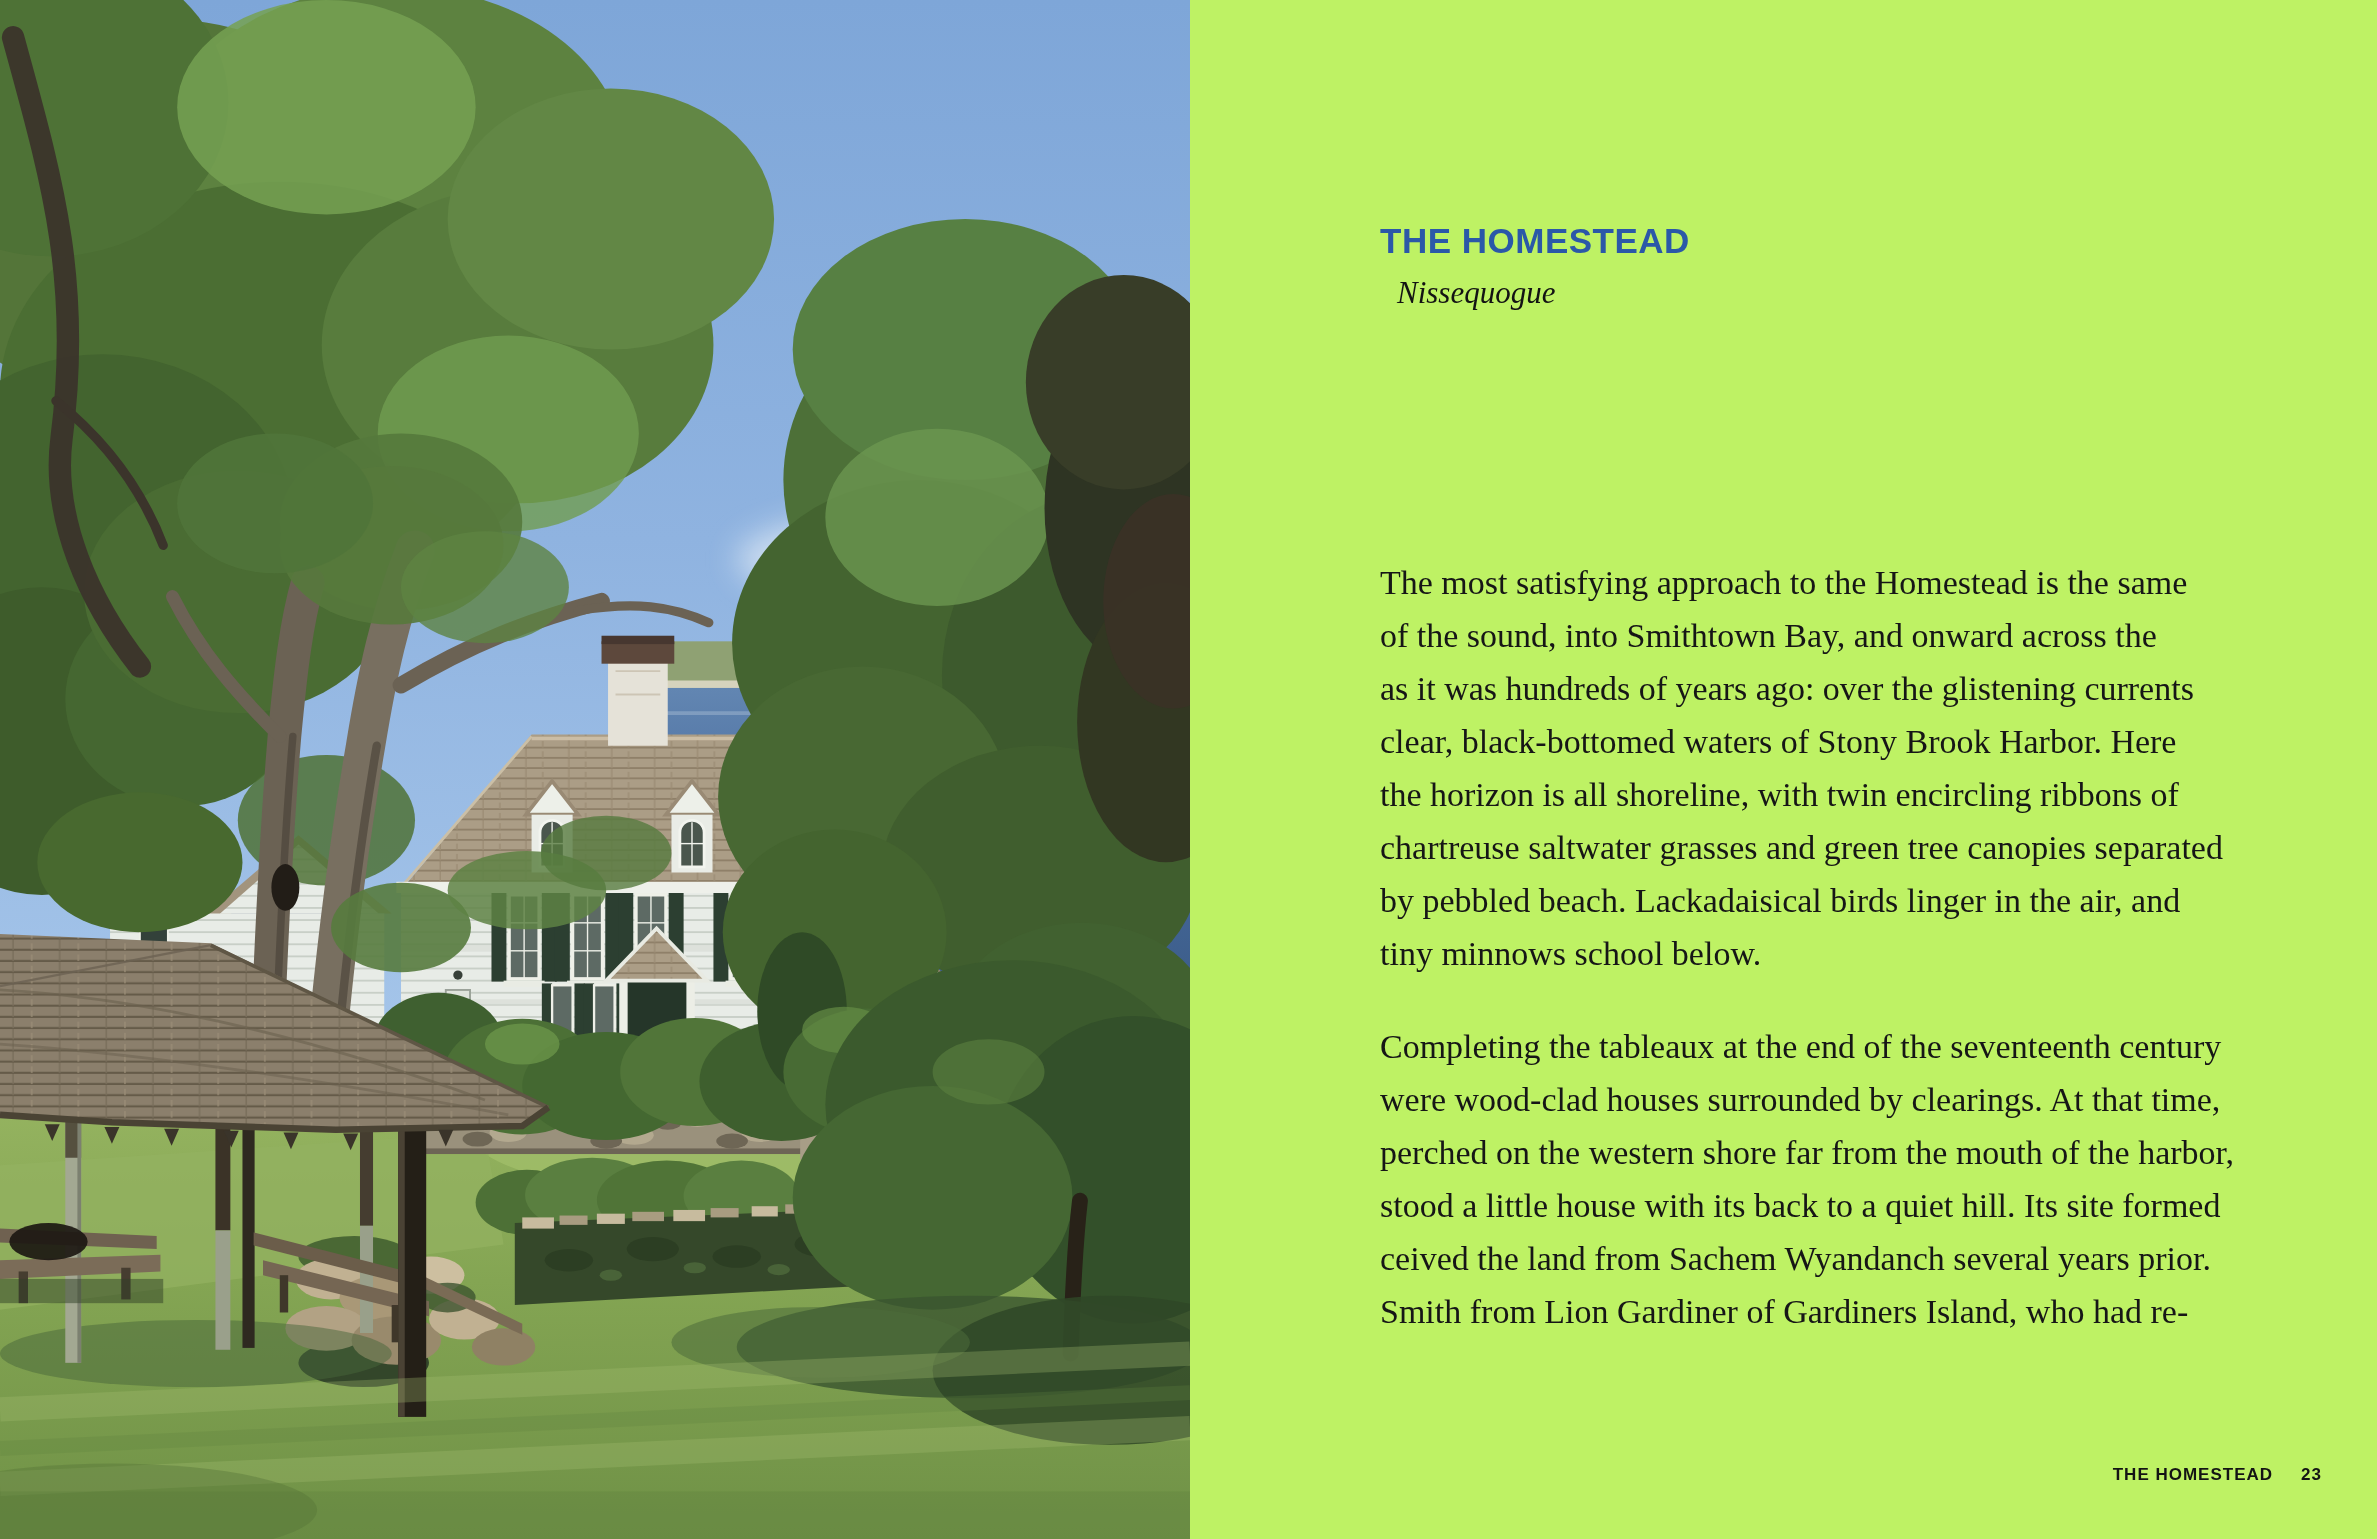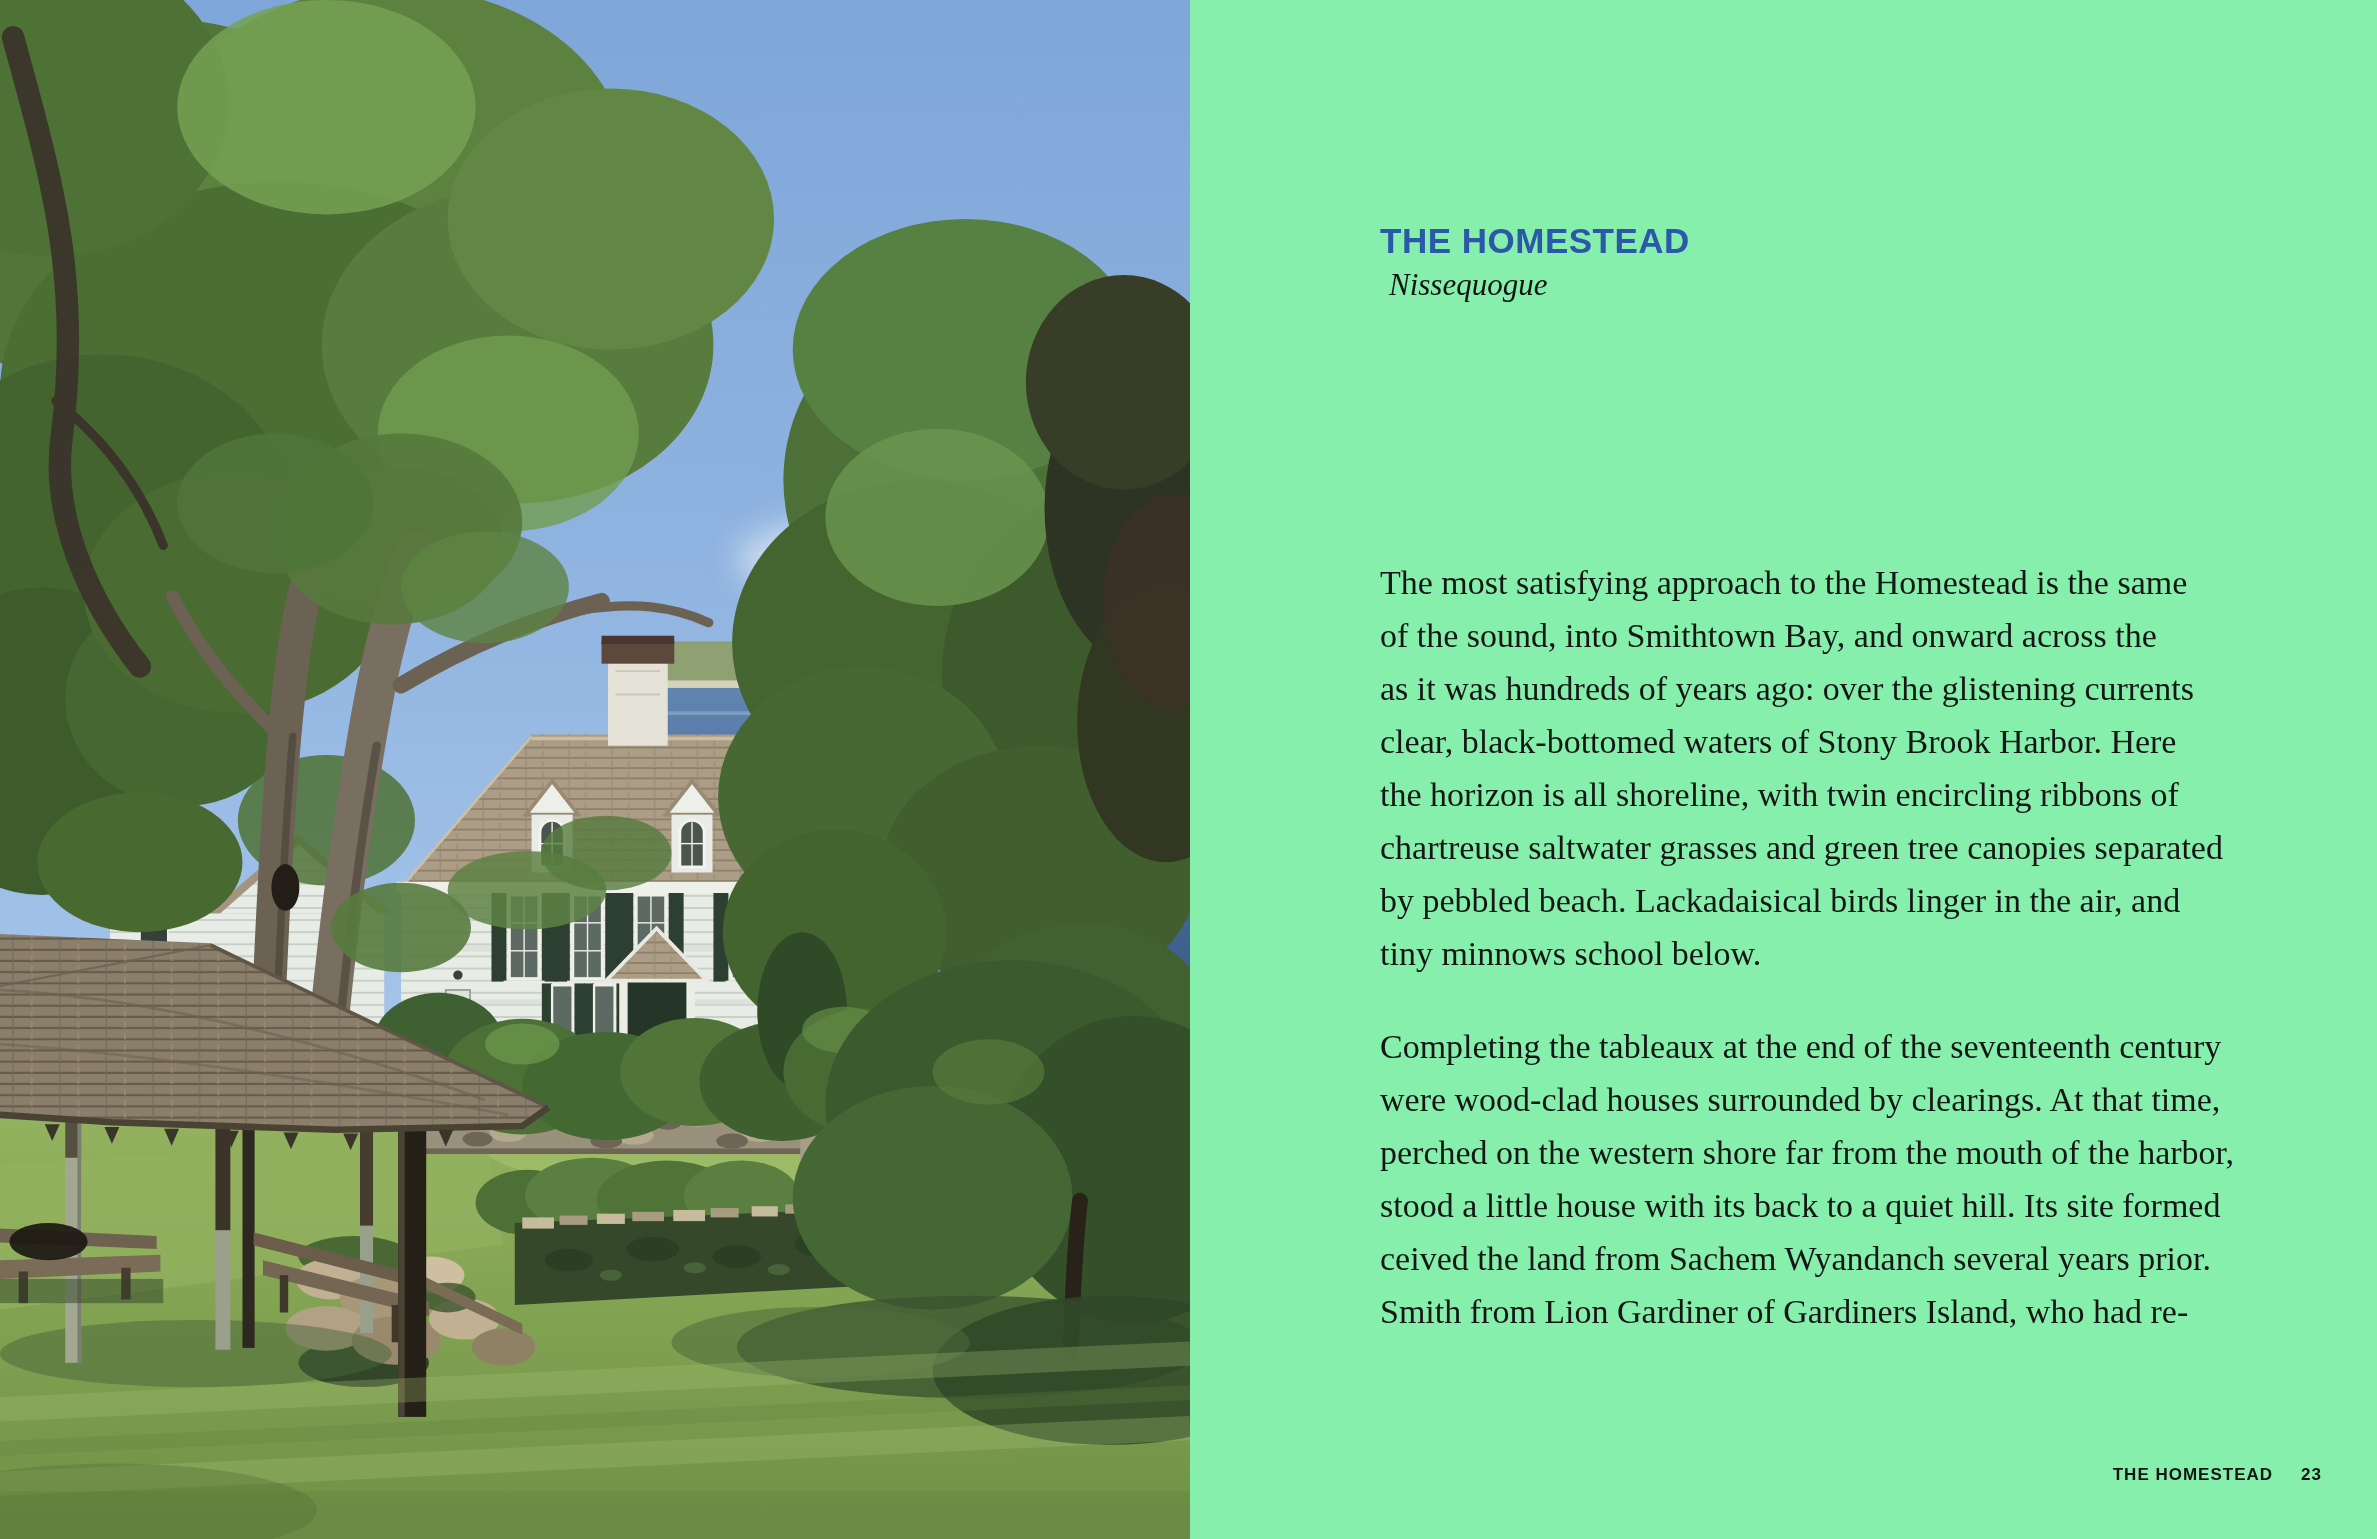--- a/index.html
+++ b/index.html
@@ -1,24 +1,24 @@
 <!DOCTYPE html>
 <html style="font-size:15px"><head>
 <meta charset="utf-8">
 <style>
   html,body{margin:0;padding:0;background:#777;}
   #canvas{position:relative;width:2377px;height:1539px;background:#ffffff;overflow:hidden;
           font-family:"Liberation Serif", serif;}
   #photo-panel{position:absolute;left:0;top:0;width:1190px;height:1539px;overflow:hidden;}
   #photo-panel svg{display:block;width:100%;height:100%;}
-  #right-page{position:absolute;left:1190px;top:0;width:1188px;height:1539px;background:#86efac;}
+  #right-page{position:absolute;left:1190px;top:0;width:1188px;height:1539px;background:#bef264;}
   .abs{position:absolute;}
   #page-title{left:190px;top:220px;font-family:"Liberation Sans",sans-serif;font-weight:700;
               font-size:35px;line-height:41px;letter-spacing:0.5px;color:#2b58a8;margin:0;}
-  #page-subtitle{left:191px;top:258px;font-style:italic;font-size:31px;line-height:37px;color:#131313;margin:8px;font-weight:400;}
+  #page-subtitle{left:191px;top:258px;font-style:italic;font-size:31px;line-height:37px;color:#131313;margin:16px;font-weight:400;}
   .body-block{left:190px;width:802px;color:#161616;}
   #para-1{top:556px;}
   #para-2{top:1020px;}
   .line{height:53px;line-height:53px;font-size:34px;white-space:nowrap;}
   #page-footer{right:56px;top:1465px;font-family:"Liberation Sans",sans-serif;font-size:17px;
                line-height:20.5px;letter-spacing:1px;color:#141414;font-weight:700;}
   #footer-label{margin-right:28px;}
 </style>
 </head>
 <body>

